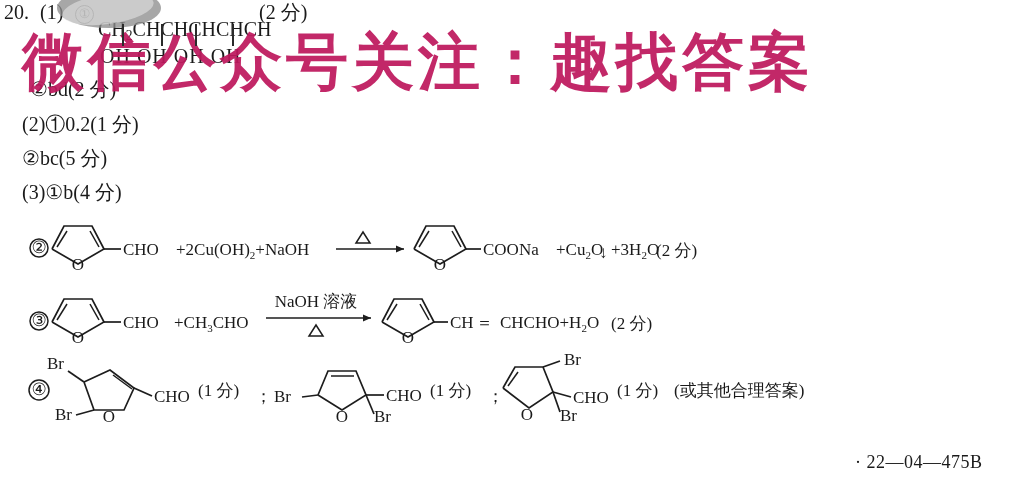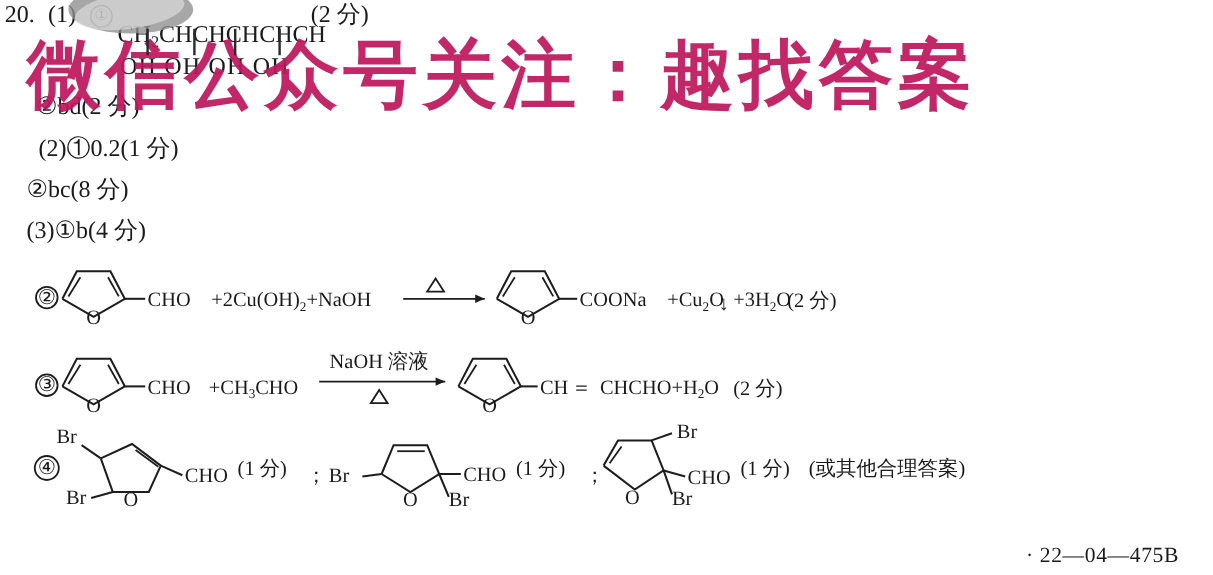--- a/index.html
+++ b/index.html
@@ -139,26 +139,26 @@
   <div class="tick" style="left:232px; top:24px;"></div>
 
   <div class="txt s20" style="left:100px; top:46px; letter-spacing:1px;font-family:Liberation Serif, serif;">
     <span>OH OH OH OH</span>
   </div>
 
   <div class="txt s20" style="left:30px; top:79px;">
     <span>②bd(2 分)</span>
   </div>
 
-  <div class="txt s20" style="left:22px; top:114px;margin-left:10px;">
+  <div class="txt s20" style="left:22px; top:114px;">
     <span>(2)</span><span>①0.2(1 分)</span>
   </div>
 
   <div class="txt s20" style="left:22px; top:148px;">
-    <span>②bc(8 分)</span>
+    <span>②bc(5 分)</span>
   </div>
 
   <div class="txt s20" style="left:22px; top:182px;">
     <span>(3)</span><span>①b(4 分)</span>
   </div>
 
   <div class="struct" style="left:26px; top:212px;">
     <svg width="680" height="62" viewBox="0 0 680 62">
 
       <circle cx="13" cy="36" r="9" class="ln2"></circle>

